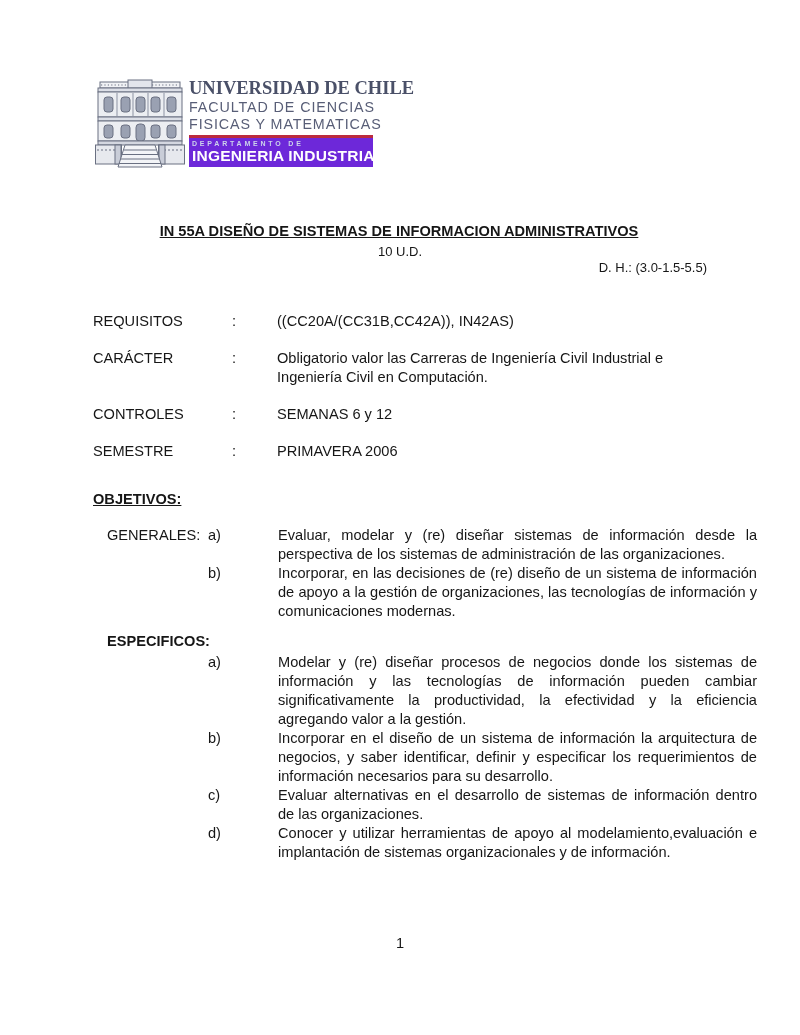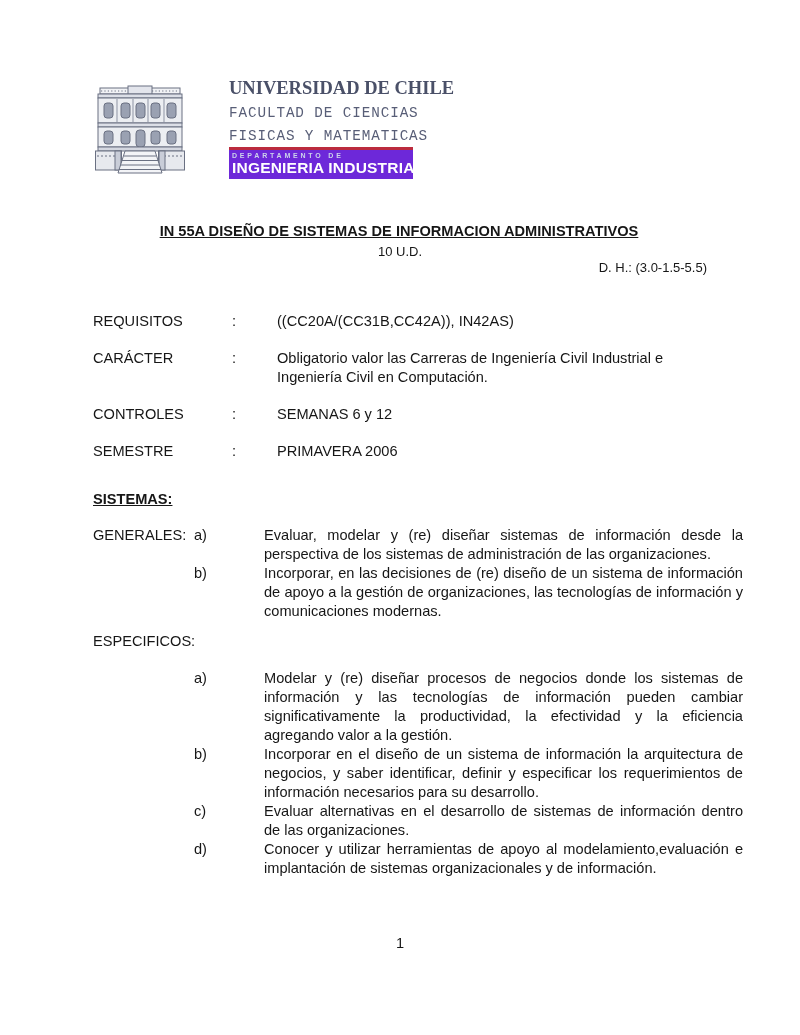--- a/index.html
+++ b/index.html
@@ -7,30 +7,30 @@
     width: 800px; height: 1035px;
     background: #ffffff;
     font-family: "Liberation Sans", sans-serif;
     color: #161616;
     position: relative;
     overflow: hidden;
   }
   .page { position: absolute; inset: 0; }
 
   
-  .logo { position: absolute; left: 95px; top: 79px; display: flex; align-items: center; gap: 40px; }
+  .logo { position: absolute; left: 95px; top: 79px; display: flex; align-items: flex-start; }
   .building-wrap { width: 90px; height: 89px; }
   .crest { margin-left: 4px; width: 184px; }
   .uni-name {
     font-family: "Liberation Serif", serif; font-weight: bold;
     font-size: 18.5px; line-height: 1.04; color: #4a5068; white-space: nowrap;
   }
   .fac-line {
-    font-family: Liberation Mono, monospace; font-size: 14.3px; line-height: 1.0;
-    color: #585e77; letter-spacing: 0.9px; white-space: nowrap; margin-top: 8px;
+    font-family: Liberation Sans, sans-serif; font-size: 14.3px; line-height: 1.0;
+    color: #585e77; letter-spacing: 0.9px; white-space: nowrap; margin-top: 2px;
   }
   .banner { margin-top: 4px; width: 184px; box-sizing: border-box; }
   .banner-red { height: 3px; }
   .banner-blue { padding: 2px 2px 3px 3px; }
   .dept-label {
     font-size: 7px; font-weight: bold; letter-spacing: 0.40em;
     color: #ccd3ea; white-space: nowrap;
   }
   .dept-name {
     font-size: 15.5px; font-weight: bold; color: #ffffff;
@@ -57,26 +57,26 @@
   .drow { display: flex; margin-bottom: 18px; }
   .dlabel { width: 139px; flex: 0 0 139px; }
   .dcolon { width: 45px; flex: 0 0 45px; }
   .dvalue { flex: 1; }
 
   
   .obj-heading {
     position: absolute; left: 93px; top: 491px;
     font-size: 14.6px; font-weight: bold; text-decoration: underline;
   }
-  .objectives { position: absolute; left: 93px; top: 526px; width: 614px; font-size: 14.6px; line-height: 19px; }
+  .objectives { position: absolute; left: 107px; top: 526px; width: 614px; font-size: 14.6px; line-height: 19px; }
   .obj-row { display: flex; }
   .obj-label { width: 101px; flex: 0 0 101px; }
   .obj-marker { width: 34px; flex: 0 0 34px; }
   .obj-text { width: 479px; flex: 0 0 479px; text-align: justify; text-justify: inter-word; margin-left: 36px; }
-  .obj-subheading { margin-top: 11px; margin-bottom: 18px; }
+  .obj-subheading { margin-top: 11px; margin-bottom: 2px; font-weight: bold; }
 
   
   .page-number {
     position: absolute; left: 0; top: 935px; width: 800px;
     text-align: center; font-size: 14.6px;
   }
 </style>
 </head>
 <body>
 
@@ -174,21 +174,21 @@
       <span class="dcolon">:</span>
       <span class="dvalue">SEMANAS 6 y 12</span>
     </div>
     <div class="drow">
       <span class="dlabel">SEMESTRE</span>
       <span class="dcolon">:</span>
       <span class="dvalue">PRIMAVERA 2006</span>
     </div>
   </div>
 
-  <div class="obj-heading">SISTEMAS:</div>
+  <div class="obj-heading">OBJETIVOS:</div>
 
   <div class="objectives">
     <div class="obj-row">
       <span class="obj-label">GENERALES:</span>
       <span class="obj-marker">a)</span>
       <span class="obj-text">Evaluar, modelar y (re) diseñar sistemas de información desde la perspectiva de los sistemas de administración de las organizaciones.</span>
     </div>
     <div class="obj-row">
       <span class="obj-label"></span>
       <span class="obj-marker">b)</span>

